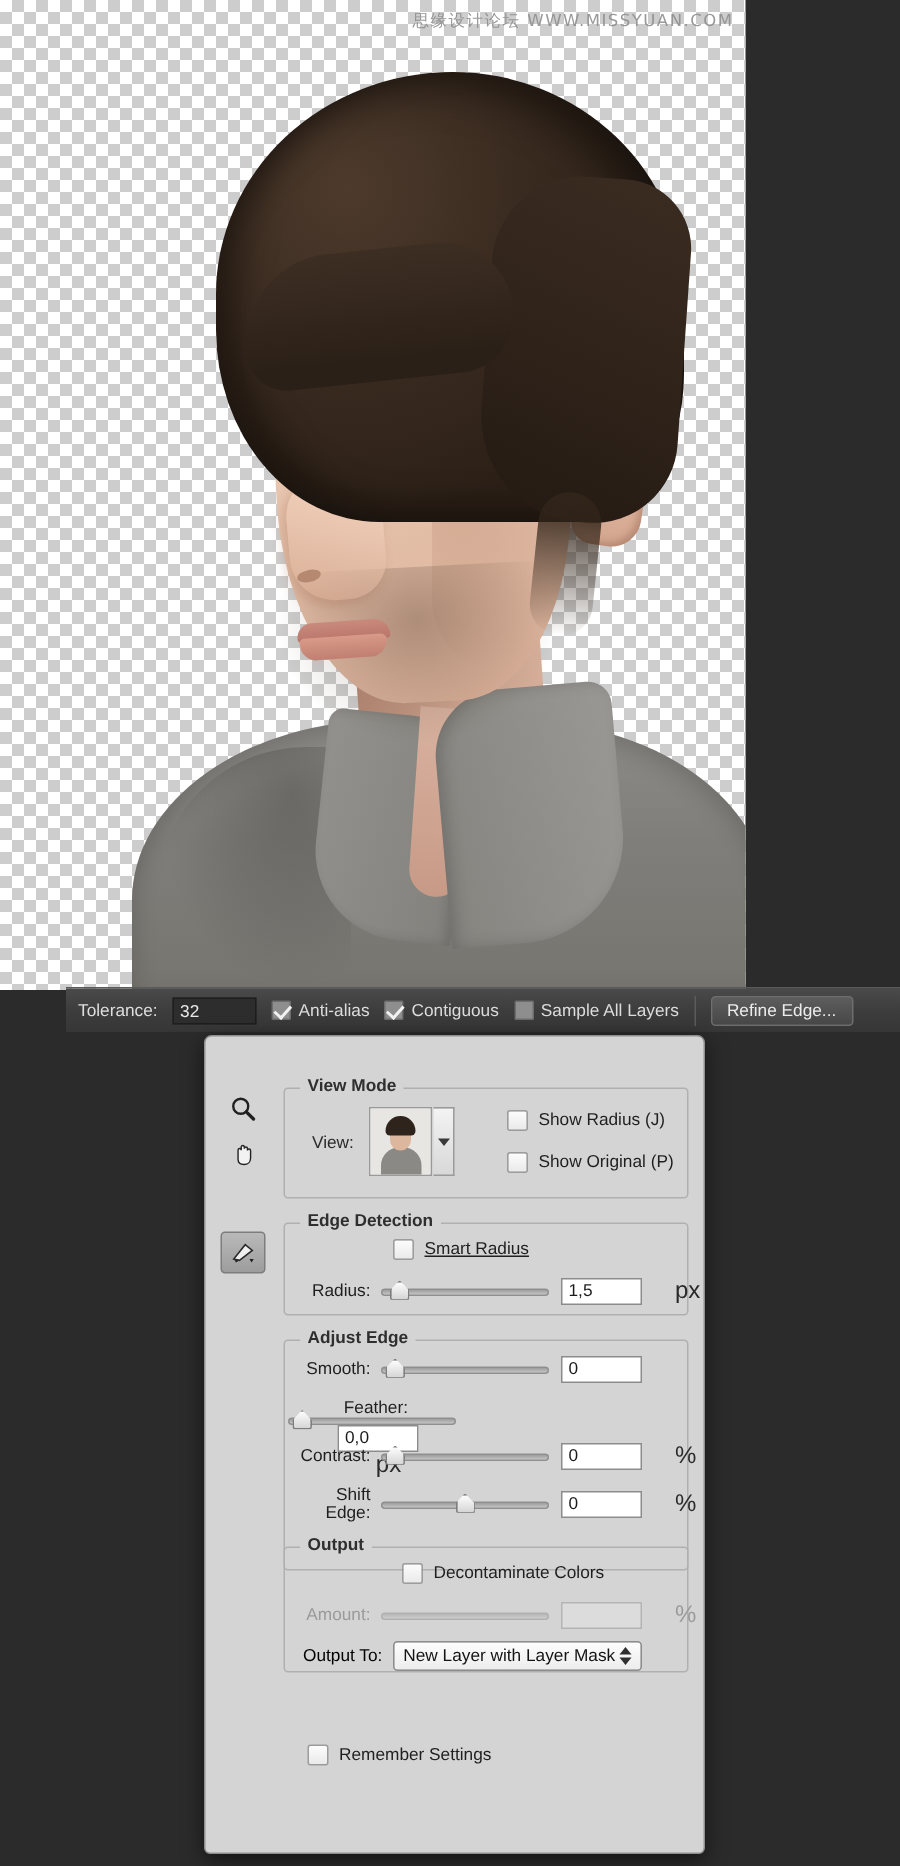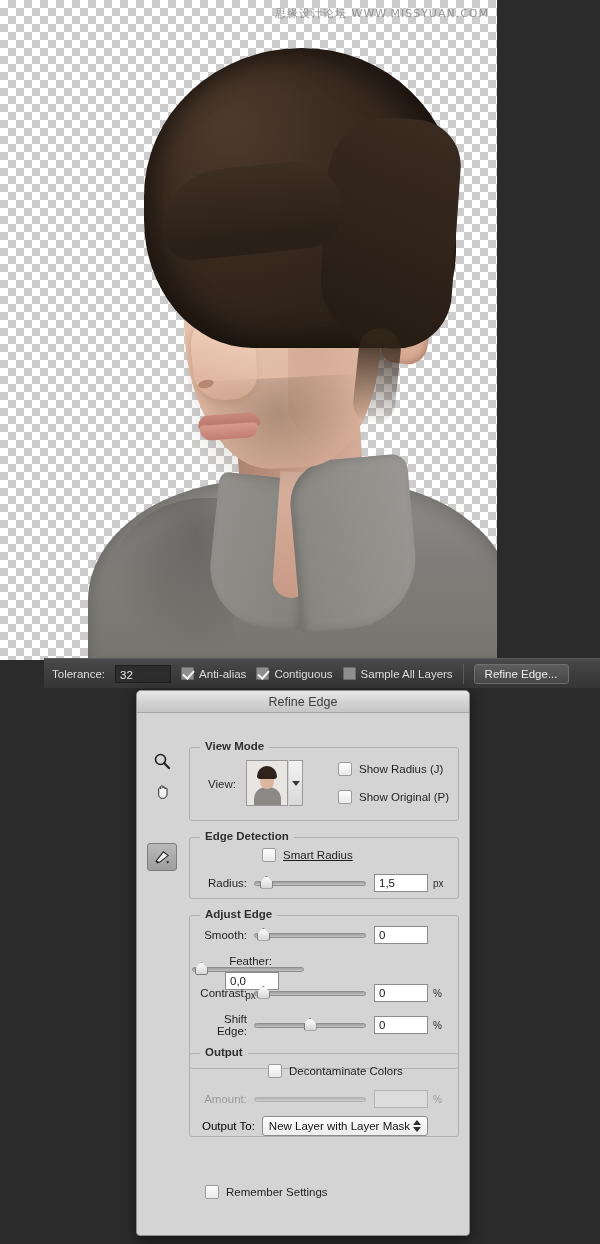--- a/index.html
+++ b/index.html
@@ -295,21 +295,21 @@
     background: linear-gradient(180deg,#fdfdfd,#d6d6d6);
     border: 1px solid #7d7d7d;
     clip-path: polygon(50% 0%, 100% 52%, 100% 100%, 0% 100%, 0% 52%);
     border-radius: 2px;
   }
   .numfield {
     margin-left: 8px; width: 54px; height: 18px;
     background: #fff; border: 1px solid #8c8c8c;
     font-size: 11.5px; color: #1a1a1a; padding: 0 4px; line-height: 17px;
   }
-  .unit { margin-left: 5px; font-size: 10px; color: #2a2a2a; }
+  .unit { margin-left: 22px; font-size: 16px; color: #2a2a2a; }
   .disabled { color: #9a9a9a; }
   .numfield.disabled { background: #dcdcdc; border-color: #b4b4b4; color:#a8a8a8; }
   .track.disabled { background: linear-gradient(180deg,#b6b6b6,#cdcdcd); border-color:#b0b0b0; }
 
   
   #output-row { position: absolute; left: 12px; top: 62px; display: flex; align-items: center; font-size: 11.5px; }
   #output-select {
     margin-left: 7px; width: 166px; height: 20px;
     background: linear-gradient(180deg,#fdfdfd,#ededed);
     border: 1px solid #8c8c8c; border-radius: 3px;
@@ -401,21 +401,20 @@
       <span>Sample All Layers</span>
     </div>
 
     <div id="bar-sep"></div>
 
     <div id="refine-edge-btn">Refine Edge...</div>
   </div>
 
   <div id="dialog">
 
-    <div id="dlg-title">Refine Edge</div>
 
     <div id="dlg-body">
 
       <div id="tool-strip">
         <div class="tool-btn">
           <svg width="18" height="18" viewBox="0 0 18 18">
             <circle cx="7.5" cy="7.5" r="5" fill="none" stroke="#202020" stroke-width="1.6"></circle>
             <line x1="11.2" y1="11.2" x2="16" y2="16" stroke="#202020" stroke-width="2.2" stroke-linecap="round"></line>
           </svg>
         </div>

